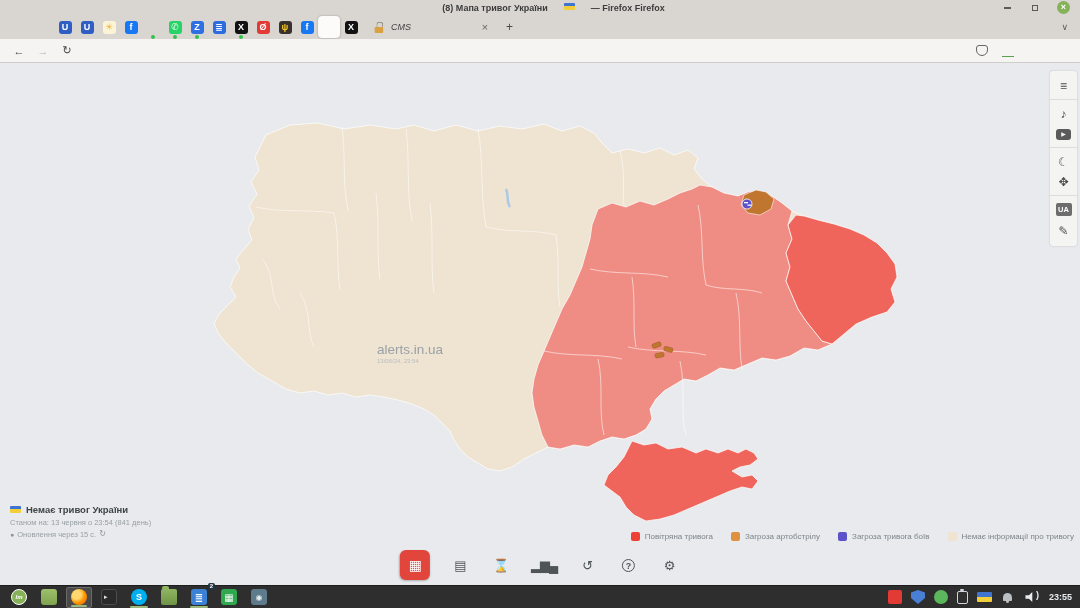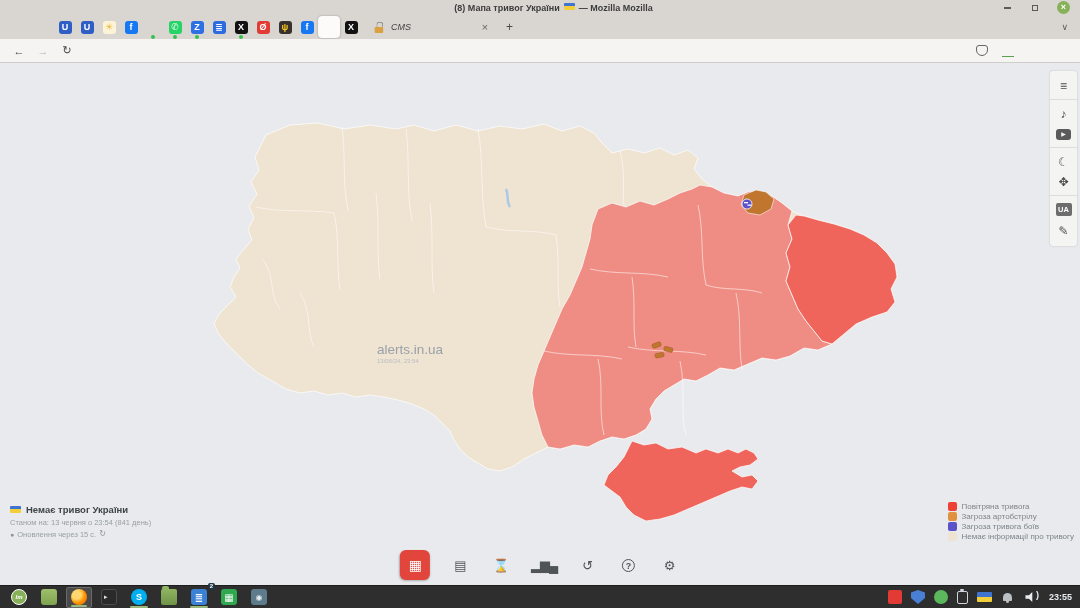--- a/index.html
+++ b/index.html
@@ -1,21 +1,21 @@
 <!DOCTYPE html>
 <html style="--titlebar-bg: #d9d6d2; --navbar-bg: #f5f4f2; --page-bg: #e8eaed; --no-info: #efe3d1; --salmon: #ef8d84; --bright-red: #f0655b; --btn-red: #e2453b; --artillery-orange: #c0762e; --street-purple: #5b51c9; --taskbar-bg: #2e2e2e; --mint-green: #87b158; --flag-blue: #3f75d0; --flag-yellow: #f2cf3a;"><head>
 <meta charset="utf-8">
 <style>
   html,body{margin:0;padding:0;background:#555;}
   *{box-sizing:border-box;font-family:"Liberation Sans","DejaVu Sans",sans-serif;-webkit-font-smoothing:antialiased;}
   .screen{position:relative;width:1080px;height:608px;overflow:hidden;background:var(--page-bg);}
 
   
   .titlebar{position:relative;height:15px;background:var(--titlebar-bg);display:flex;align-items:center;justify-content:center;font-size:9px;color:#3c3c3c;font-weight:700;}
-  .titlebar .wtitle{display:flex;align-items:flex-start;gap:4px;padding-left:27px;}
+  .titlebar .wtitle{display:flex;align-items:flex-start;gap:16px;padding-left:27px;}
   .ua-flag{display:inline-block;width:11px;height:7px;background:linear-gradient(to bottom,var(--flag-blue) 50%,var(--flag-yellow) 50%);border-radius:1px;}
   .win-controls{position:absolute;right:10px;top:1px;display:flex;align-items:center;gap:16px;}
   .wc{width:12px;height:12px;display:flex;align-items:center;justify-content:center;color:#555;font-size:10px;cursor:default;}
   .wc-min i{display:block;width:7px;height:2px;background:#5a5a5a;}
   .wc-rest i{display:block;width:6px;height:6px;border:1.4px solid #5a5a5a;}
   .wc-close{width:13px;height:13px;border-radius:50%;background:var(--mint-green);color:#fff;font-size:9px;font-weight:700;line-height:13px;text-align:center;}
 
   
   .tabstrip{height:24px;background:var(--titlebar-bg);display:flex;align-items:center;padding:0 6px 0 10px;}
   .pinned-wrap{display:flex;align-items:center;}
@@ -63,21 +63,21 @@
   .watermark{position:absolute;left:377px;top:279px;color:#9aa1a8;}
   .watermark .site{font-size:13.5px;}
   .watermark .stamp{font-size:6px;color:#b8bec4;margin-top:1px;}
 
   .info-panel{position:absolute;left:10px;bottom:46px;font-size:7.5px;color:#99a0a6;line-height:1.5;}
   .info-title{display:flex;align-items:center;gap:5px;font-size:9.5px;font-weight:700;color:#3f4448;}
   .info-update{display:flex;align-items:flex-end;gap:3px;}
   .upd-dot{font-size:7px;color:#8e959b;}
   .upd-refresh{font-size:8px;color:#8e959b;}
 
-  .legend{position:absolute;right:6px;bottom:45px;display:flex;flex-direction:column;gap:1px;margin-top:24px;}
+  .legend{position:absolute;right:6px;bottom:45px;display:flex;flex-direction:row;gap:18px;margin-top:24px;}
   .legend-row{display:flex;align-items:center;gap:5px;font-size:8px;color:#7d848b;}
   .swatch{width:9px;height:9px;border-radius:2px;flex:0 0 auto;}
 
   .bottom-toolbar{position:absolute;left:50%;transform:translateX(-50%);bottom:6px;display:flex;align-items:center;gap:19px;}
   .tb-btn{min-width:22px;height:22px;display:flex;align-items:center;justify-content:center;color:#4f5458;font-size:13px;border-radius:6px;letter-spacing:-1px;}
   .tb-btn.active{width:30px;height:30px;background:var(--btn-red);color:#fff;font-size:14px;box-shadow:0 1px 2px rgba(0,0,0,.25);}
   .tb-btn.circle-btn{font-size:9px;font-weight:700;}
   .tb-btn.circle-btn span{border:1.3px solid #4f5458;border-radius:50%;width:13px;height:13px;line-height:12px;text-align:center;display:block;}
 
   .side-panel{position:absolute;right:3px;top:8px;width:27px;background:#f4f4f3;border-radius:3px;box-shadow:0 0 2px rgba(0,0,0,.2);padding:5px 0;display:flex;flex-direction:column;align-items:center;}
@@ -121,21 +121,21 @@
 </style>
 </head>
 <body>
 
 <div class="screen">
 
   <div class="titlebar">
     <div class="wtitle">
       <span>(8) Мапа тривог України</span>
       <span class="ua-flag"></span>
-      <span>— Mozilla Mozilla</span>
+      <span>— Firefox Firefox</span>
     </div>
     <div class="win-controls">
       <span class="wc wc-min">
           <i></i>
         </span>
       <span class="wc wc-rest">
           <i></i>
         </span>
       <span class="wc-close">×</span>
     </div>

